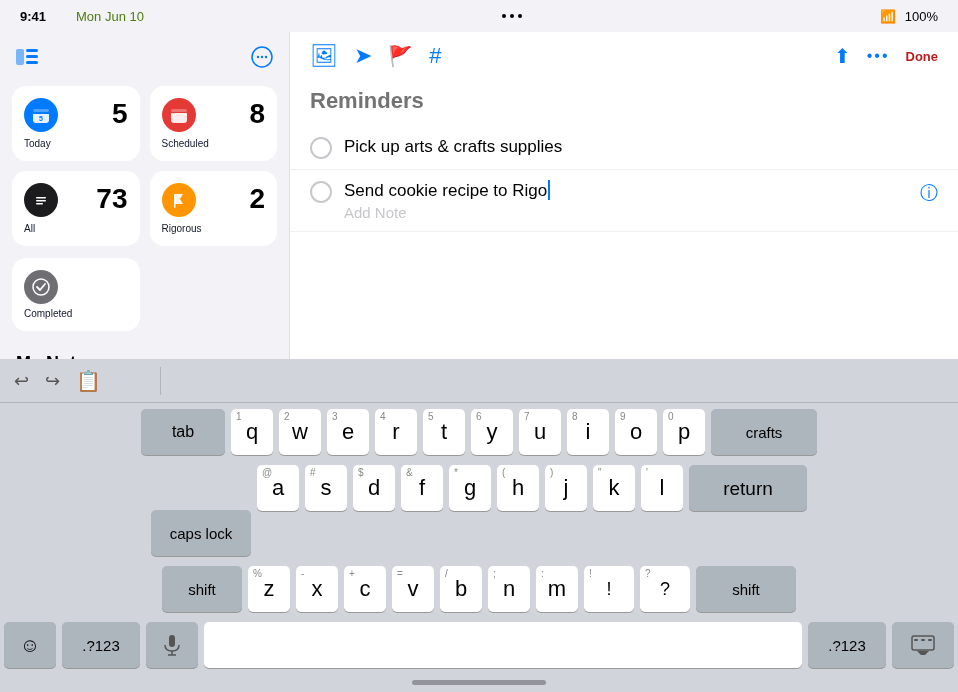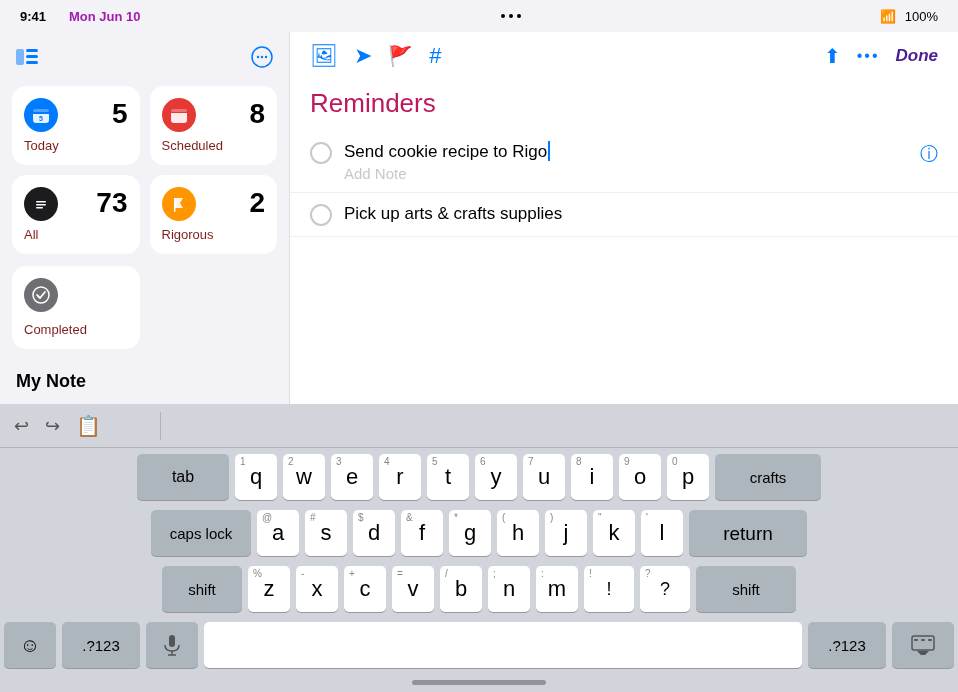--- a/index.html
+++ b/index.html
@@ -18,21 +18,21 @@
       justify-content: space-between;
       align-items: center;
       padding: 12px 20px;
       background: transparent;
       height: 32px;
       position: absolute;
       top: 0; left: 0; right: 0;
       z-index: 100;
     }
     .status-time { font-size: 13px; font-weight: 600; color: #000; }
-    .status-date { font-size: 13px; font-weight: 700; color: #a21caf; margin-left: 17px; }
+    .status-date { font-size: 13px; font-weight: 400; color: #4d7c0f; margin-left: 24px; }
     .status-dots { display: flex; gap: 4px; align-items: center; }
     .status-dot { width: 4px; height: 4px; background: #000; border-radius: 50%; }
     .status-right { display: flex; align-items: center; gap: 8px; font-size: 13px; }
 
     
     .main-layout {
       display: flex;
       position: absolute;
       top: 32px;
       left: 0; right: 0; bottom: 0;
@@ -93,32 +93,32 @@
     }
 
     .card-count {
       font-size: 28px;
       font-weight: 700;
       color: #000;
       text-align: right;
     }
 
     .card-label {
-      font-size: 13px;
-      color: #7f1d1d;
+      font-size: 10px;
+      color: #0f172a;
       font-weight: 500;
     }
 
     .completed-card {
       background: #fff;
       border-radius: 14px;
       padding: 12px;
       display: flex;
       flex-direction: column;
-      gap: 10px;
+      gap: 4px;
       cursor: pointer;
       width: calc(50% - 5px);
     }
 
     .completed-icon {
       width: 34px; height: 34px;
       border-radius: 50%;
       background: #6e6e73;
       display: flex; align-items: center; justify-content: center;
       color: #fff;
@@ -153,31 +153,30 @@
     .toolbar-left { display: flex; align-items: center; gap: 16px; }
     .toolbar-right { display: flex; align-items: center; gap: 16px; }
 
     .toolbar-icon {
       font-size: 20px;
       color: #007aff;
       cursor: pointer;
     }
 
     .done-btn {
-      font-size: 17px;
+      font-size: 13px;
       font-weight: 600;
-      color: #4c1d95;
-      cursor: pointer;
-      font-style: italic;
+      color: #b91c1c;
+      cursor: pointer;
     }
 
     .reminders-title {
-      font-size: 26px;
-      font-weight: 400;
-      color: #be185d;
+      font-size: 22px;
+      font-weight: 700;
+      color: #737373;
       padding: 8px 20px 12px;
     }
 
     .reminder-item {
       display: flex;
       align-items: flex-start;
       padding: 10px 20px;
       border-bottom: 1px solid #f0f0f0;
       gap: 12px;
     }
@@ -318,22 +317,22 @@
       height: 46px;
       font-size: 16px;
       color: #000;
     }
 
     .key-delete, .key-return, .key-shift-r {
       background: #adb5bd;
     }
 
     .key-sm { width: 42px; height: 46px; }
-    .key-tab { width: 92px; height: 46px; font-size: 16px; }
-    .key-capslock { width: 100px; height: 46px; font-size: 15px; }
+    .key-tab { width: 84px; height: 46px; font-size: 16px; }
+    .key-capslock { width: 100px; height: 46px; font-size: 15px; margin-top: 45px; }
     .key-shift-l { width: 80px; height: 46px; font-size: 15px; }
     .key-shift-r { width: 100px; height: 46px; font-size: 15px; }
     .key-delete-key { width: 106px; height: 46px; font-size: 15px; background: #adb5bd; }
     .key-return-key { width: 118px; height: 46px; font-size: 15px; background: #adb5bd; }
 
     .bottom-row {
       display: flex;
       gap: 6px;
       align-items: center;
     }
@@ -485,35 +484,35 @@
       </div>
       <div class="toolbar-right">
         <span class="toolbar-icon">⬆</span>
         <span class="toolbar-icon" style="font-size:16px;letter-spacing:2px;">•••</span>
         <span class="done-btn">Done</span>
       </div>
     </div>
 
     <div class="reminders-title">Reminders</div>
 
+    <div class="reminder-item">
+      <div class="reminder-checkbox"></div>
+      <div style="flex:1;">
+        <div class="reminder-text">Pick up arts &amp; crafts supplies</div>
+      </div>
+    </div>
+
     <div class="reminder-item" style="flex-direction:column;padding-left:20px;">
       <div style="display:flex;align-items:flex-start;gap:12px;width:100%;">
         <div class="reminder-checkbox"></div>
         <div style="flex:1;">
           <div class="reminder-text">Send cookie recipe to Rigo<span style="border-left:2px solid #007aff;margin-left:1px;display:inline-block;height:1.2em;vertical-align:text-bottom;animation:blink 1s step-end infinite;"></span></div>
           <div class="add-note-text">Add Note</div>
         </div>
         <div class="reminder-info-btn">ⓘ</div>
-      </div>
-    </div>
-
-    <div class="reminder-item">
-      <div class="reminder-checkbox"></div>
-      <div style="flex:1;">
-        <div class="reminder-text">Pick up arts &amp; crafts supplies</div>
       </div>
     </div>
   </div>
 </div>
 
 <div class="keyboard-area">
 
   <div class="autocorrect-bar">
     <div class="autocorrect-actions">
       <span class="autocorrect-action-btn">↩</span>

